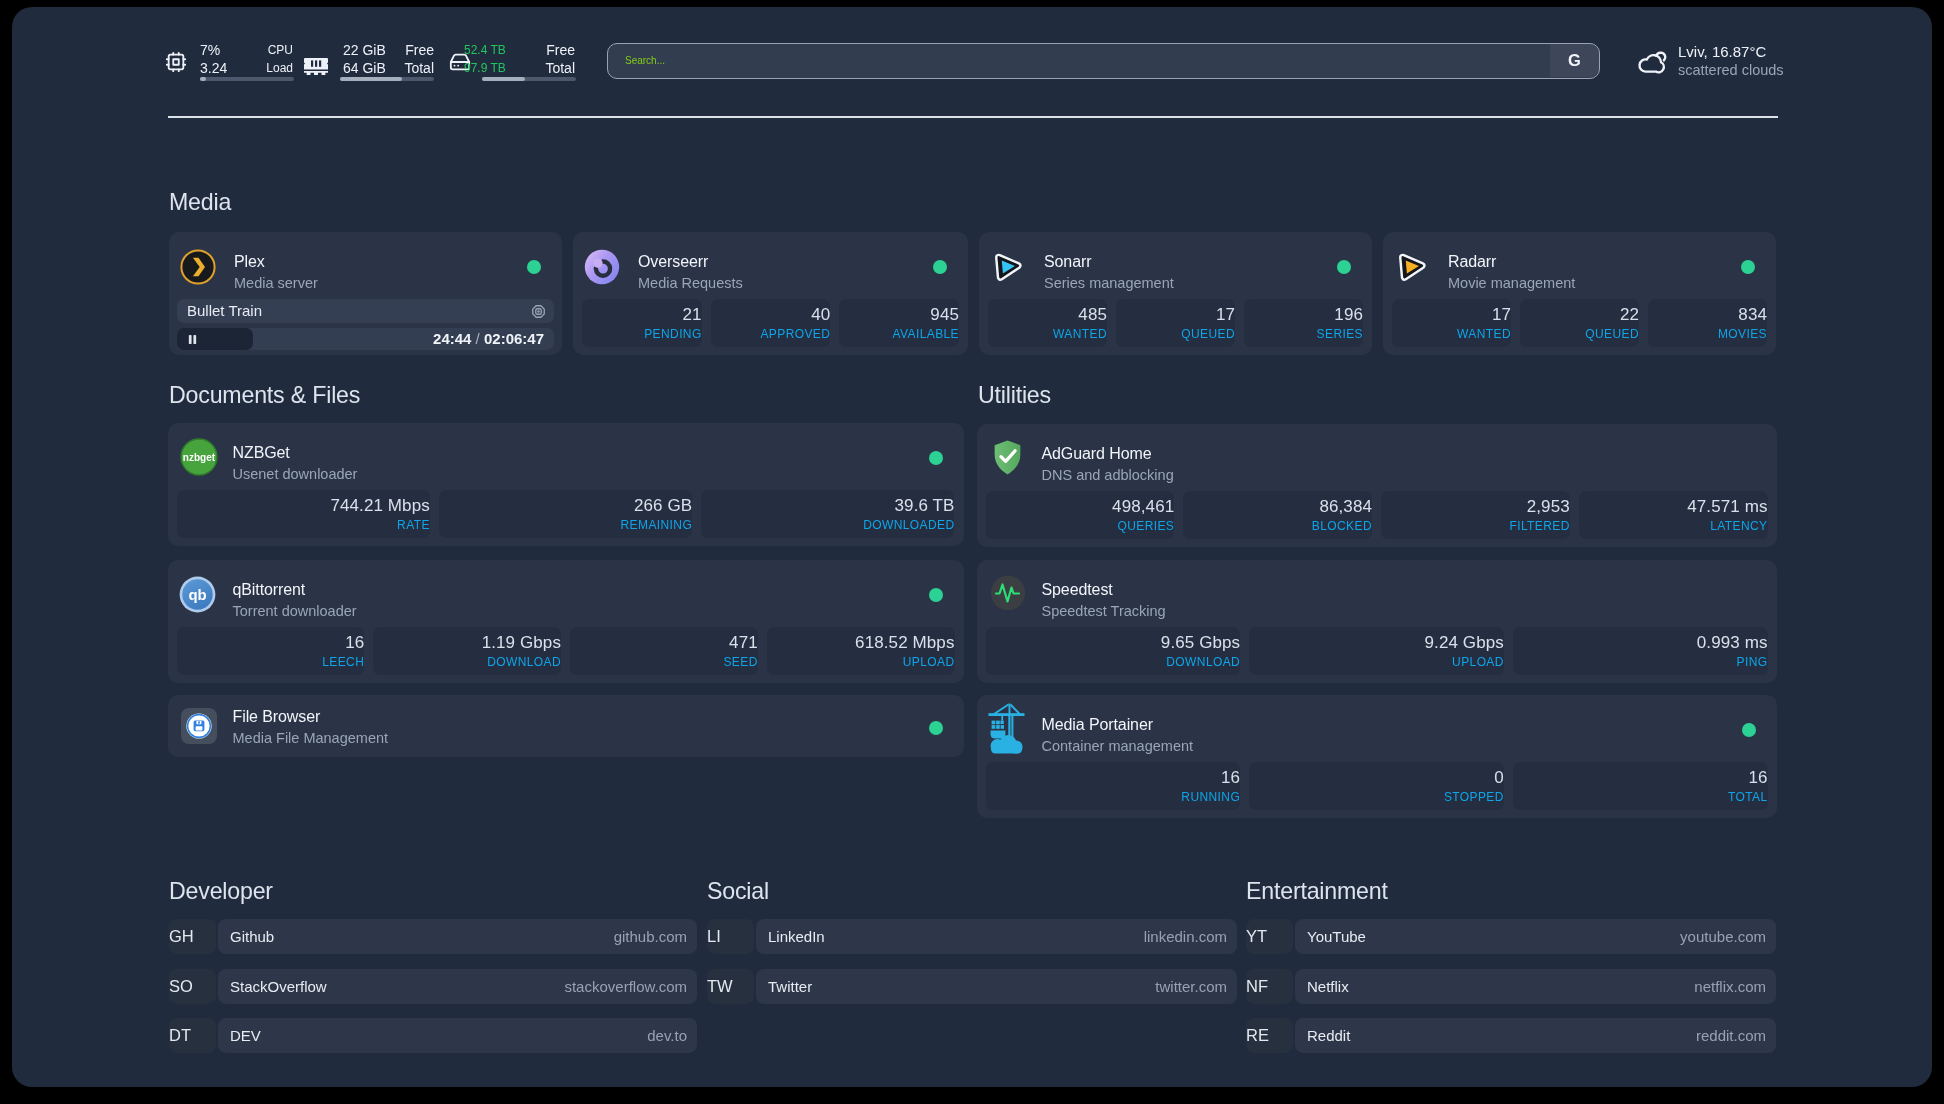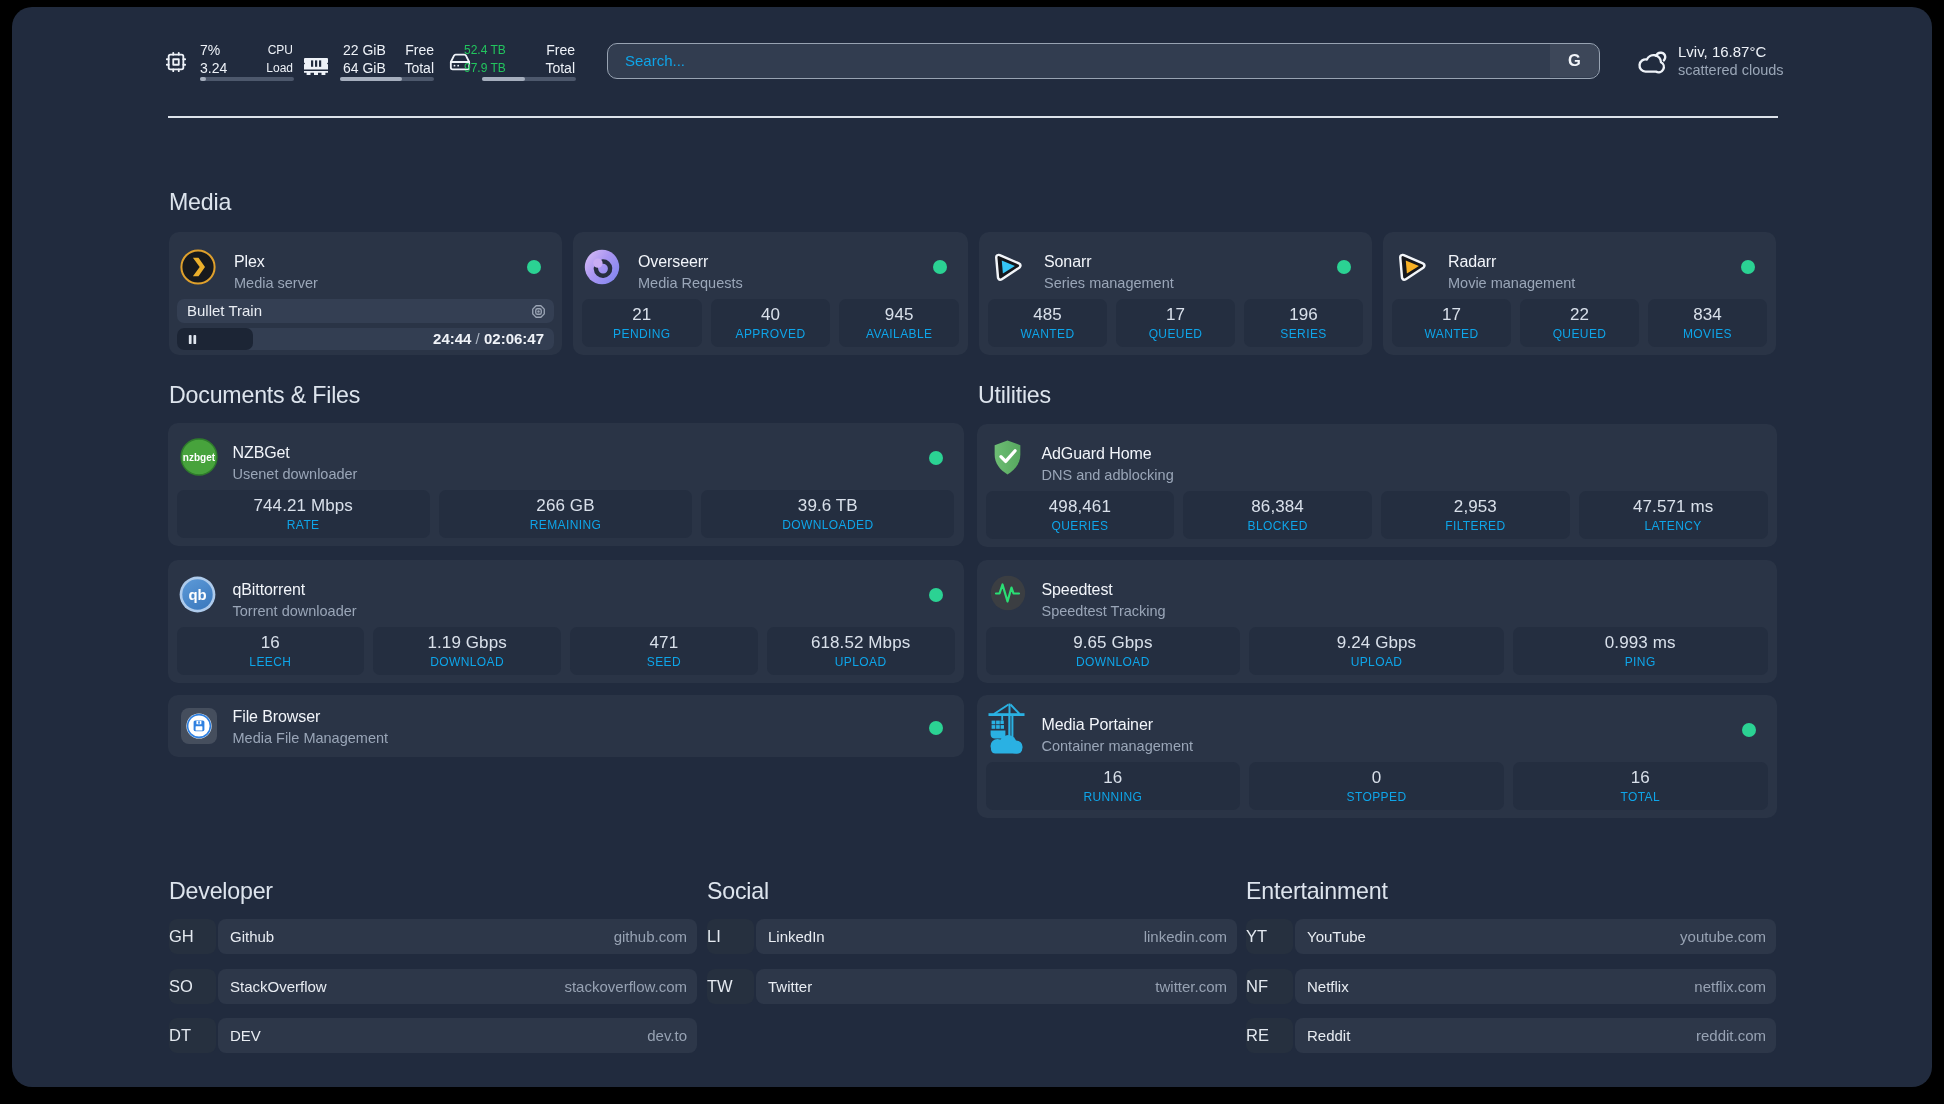--- a/index.html
+++ b/index.html
@@ -3,21 +3,21 @@
 <style>
 *{margin:0;padding:0;box-sizing:border-box}
 html,body{width:1944px;height:1104px;background:#000;font-family:"Liberation Sans",sans-serif;overflow:hidden}
 #win{position:absolute;left:12px;top:7px;width:1920px;height:1080px;border-radius:20px;background:#212b3e;overflow:hidden}
 .abs{position:absolute}
 .card{position:absolute;background:#2a3446;border-radius:10px}
 .ct{position:absolute;left:65px;top:21px;font-size:16px;font-weight:400;color:#f2f5fa;letter-spacing:-0.1px}
 .cs{position:absolute;left:65px;top:43px;font-size:14.5px;color:#9aa6b8}
 .dot{position:absolute;width:14px;height:14px;border-radius:50%;background:#2bd293}
 .stats{position:absolute;left:9px;right:9px;top:67px;height:48px;display:flex;gap:9px}
-.sb{flex:1;background:#242e40;border-radius:7px;position:relative;text-align:center}
+.sb{flex:1;background:#242e40;border-radius:7px;position:relative;text-align:right}
 .sb .n{position:absolute;left:0;right:0;top:6px;font-size:17px;color:#d9e0ea;letter-spacing:.1px}
 .sb .l{position:absolute;left:0;right:0;top:28px;font-size:12px;font-weight:400;color:#0ea5e9;letter-spacing:.4px}
 .sec{position:absolute;font-size:23.2px;color:#dde4ed;letter-spacing:-0.2px}
 .bm{position:absolute;height:35px}
 .ab{position:absolute;left:0;top:0;width:47px;height:35px;border-radius:8px;background:#26303f;color:#e4e9f0;font-size:16.5px;text-align:left;line-height:35px}
 .pill{position:absolute;left:49px;top:0;right:0;height:35px;border-radius:8px;background:#2d3749}
 .bn{position:absolute;left:12px;top:0;height:35px;line-height:35px;font-size:15px;color:#e8ecf2}
 .bu{position:absolute;right:10px;top:0;height:35px;line-height:35px;font-size:15px;color:#97a2b3}
 .r2a{font-size:15px;color:#c6cdd8}
 </style></head><body>
@@ -58,21 +58,21 @@
 <div class="abs" style="left:187.5px;top:69.5px;width:94px;height:4px;border-radius:2px;background:#4d586c">
       <div style="width:7%;height:4px;border-radius:2px;background:#a5aebd"></div>
     </div>
 <div class="abs" style="left:328px;top:69.5px;width:94px;height:4px;border-radius:2px;background:#4d586c">
       <div style="width:65.6%;height:4px;border-radius:2px;background:#a5aebd"></div>
     </div>
 <div class="abs" style="left:470px;top:69.5px;width:93.5px;height:4px;border-radius:2px;background:#4d586c">
       <div style="width:46.5%;height:4px;border-radius:2px;background:#a5aebd"></div>
     </div>
 <div class="abs" style="left:595px;top:35.5px;width:993px;height:36px;border-radius:10px;background:#323d50;border:1.5px solid #98a3b2">
-      <div class="abs" style="left:17px;top:0;line-height:33px;font-size:15px;color:#0ea5e9">Search...</div>
+      <div class="abs" style="left:17px;top:0;line-height:33px;font-size:10px;color:#84cc16">Search...</div>
       <div class="abs" style="right:0;top:0;width:49px;height:33px;background:rgba(255,255,255,0.055);border-radius:0 9px 9px 0;text-align:center;line-height:33px;font-size:16.5px;font-weight:600;color:#f2f5f9">G</div>
     </div>
 <svg class="abs" style="left:1622px;top:39px" width="35" height="30" viewBox="0 0 24 24">
       <g fill="none" stroke="#eef2f8" stroke-width="1.9" stroke-linecap="round" stroke-linejoin="round">
         <path d="M15.8 7.9 a3.7 3.7 0 0 1 7.2 0.9 c0 1.1-0.45 2-1.1 2.7"></path>
         <path d="M15.6 20.5 H7.2 a4.9 4.9 0 1 1 1.1-9.7 5.9 5.9 0 0 1 11.3 2.2 3.85 3.85 0 0 1-4 7.5Z"></path>
       </g>
     </svg>
 <div class="abs" style="left:1666px;top:36px;font-size:15px;color:#eef2f8">Lviv, 16.87°C</div>
 <div class="abs" style="left:1666px;top:55px;font-size:14.5px;color:#9aa6b7">scattered clouds</div>

